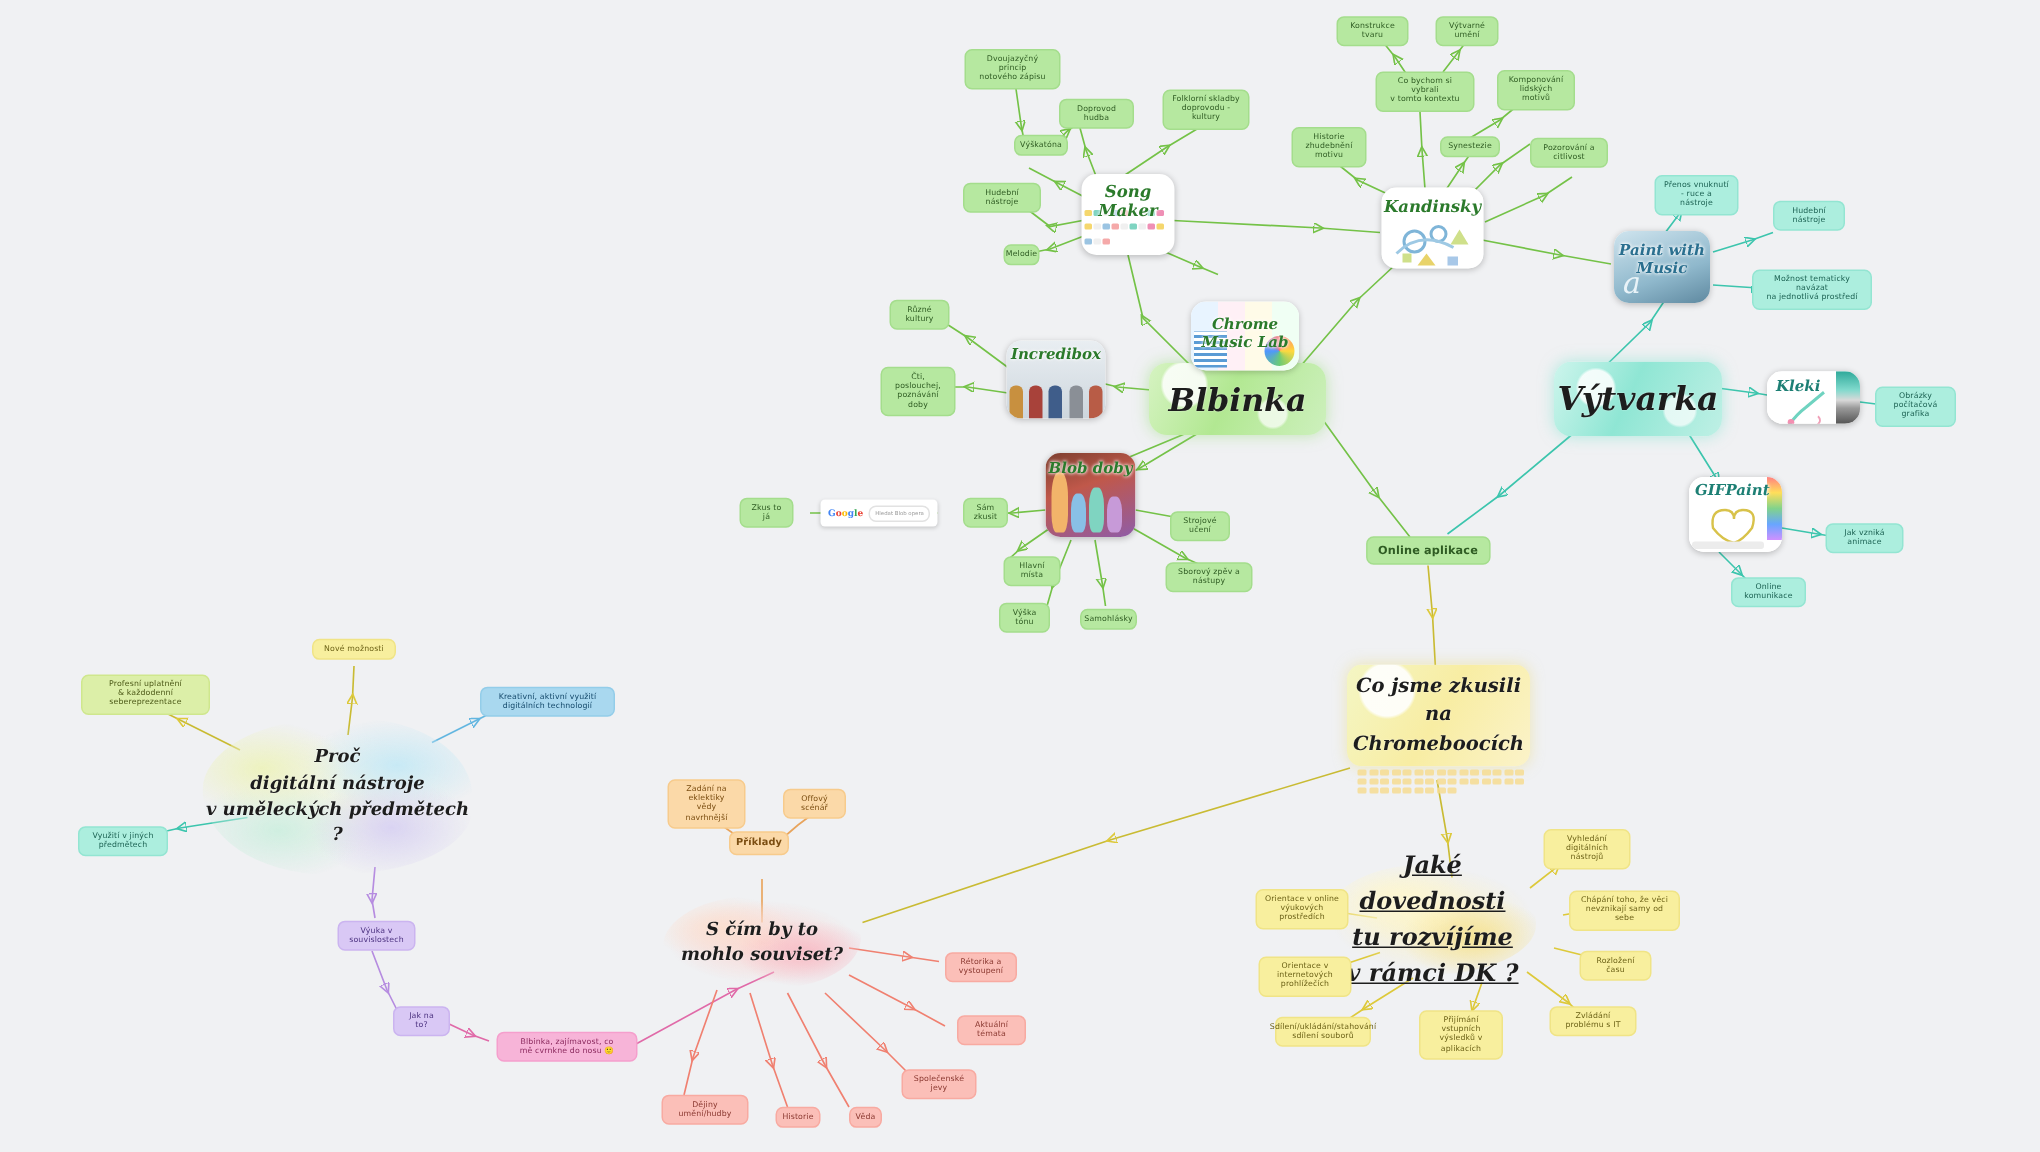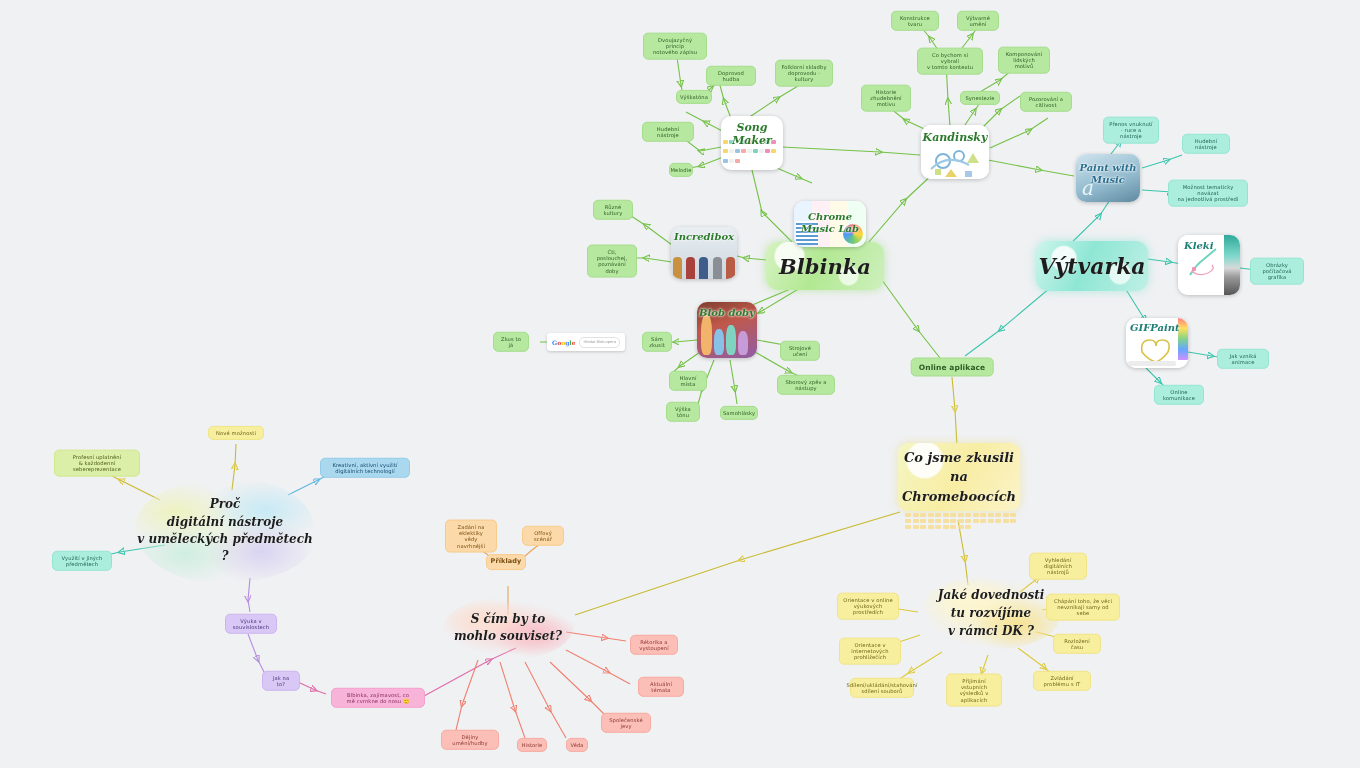--- a/index.html
+++ b/index.html
@@ -99,26 +99,27 @@
   }
   #n-scim{
     width:132px;height:62px;left:508px;top:628px;font-size:12px;line-height:1.45;
     background:
       radial-gradient(ellipse 50% 48% at 30% 35%, #fbdfd0 0%, rgba(251,223,208,0) 72%),
       radial-gradient(ellipse 48% 50% at 72% 62%, #f7bcc6 0%, rgba(247,188,198,0) 72%),
       radial-gradient(ellipse 58% 54% at 50% 50%, #fbd3cf 0%, rgba(251,211,207,0) 82%);
     border-radius:48% 52% 45% 55% / 55% 45% 55% 45%;
   }
   #n-jake{
-    width:138px;height:74px;left:991px;top:613px;font-size:12px;line-height:1.5;
+    width:138px;height:74px;left:955px;top:613px;font-size:16px;line-height:1.5;
     background:
       radial-gradient(ellipse 50% 48% at 32% 32%, #fdf6cf 0%, rgba(253,246,207,0) 74%),
       radial-gradient(ellipse 48% 50% at 70% 66%, #f5e293 0%, rgba(245,226,147,0) 74%),
       radial-gradient(ellipse 58% 56% at 50% 50%, #fbf2c3 0%, rgba(251,242,195,0) 84%);
     border-radius:50% 46% 54% 48% / 46% 54% 46% 54%;
+    text-decoration:underline;
   }
 
   
   .app{
     position:absolute;transform:translate(-50%,-50%);
     background:#fff;border-radius:10px;
     box-shadow:0 1px 4px rgba(0,0,0,.22);
     overflow:hidden;
   }
   .app .cap{
@@ -133,21 +134,21 @@
   #a-cml{left:830px;top:188px;width:72px;height:46px;margin-top:36px;}
   #a-cml .cap{top:10px;font-size:10px;line-height:1.15;}
   #a-incredibox{left:704px;top:253px;width:66px;height:52px;}
   #a-incredibox .cap{top:4px;font-size:10px;}
   #a-blob{left:727px;top:330px;width:60px;height:56px;}
   #a-blob .cap{top:5px;font-size:10px;line-height:1.1;}
   #a-kandinsky{left:955px;top:152px;width:68px;height:54px;}
   #a-kandinsky .cap{top:6px;font-size:11px;color:#2b7a2b;}
   #a-pwm{left:1108px;top:178px;width:64px;height:48px;}
   #a-pwm .cap{top:8px;font-size:10px;line-height:1.15;color:#2a6f8f;}
-  #a-kleki{left:1209px;top:265px;width:62px;height:60px;}
+  #a-kleki{left:1209px;top:265px;width:62px;height:35px;}
   #a-kleki .cap{top:5px;font-size:10px;color:#1d7f74;text-align:left;padding-left:6px;}
   #a-gif{left:1157px;top:343px;width:62px;height:50px;}
   #a-gif .cap{top:4px;font-size:10px;color:#1d7f74;text-align:left;padding-left:4px;}
 
   .google-card{
     position:absolute;transform:translate(-50%,-50%);
     left:586px;top:342px;width:78px;height:18px;
     background:#fff;border-radius:3px;box-shadow:0 1px 3px rgba(0,0,0,.18);
     display:flex;align-items:center;gap:4px;padding:0 5px;box-sizing:border-box;
   }

